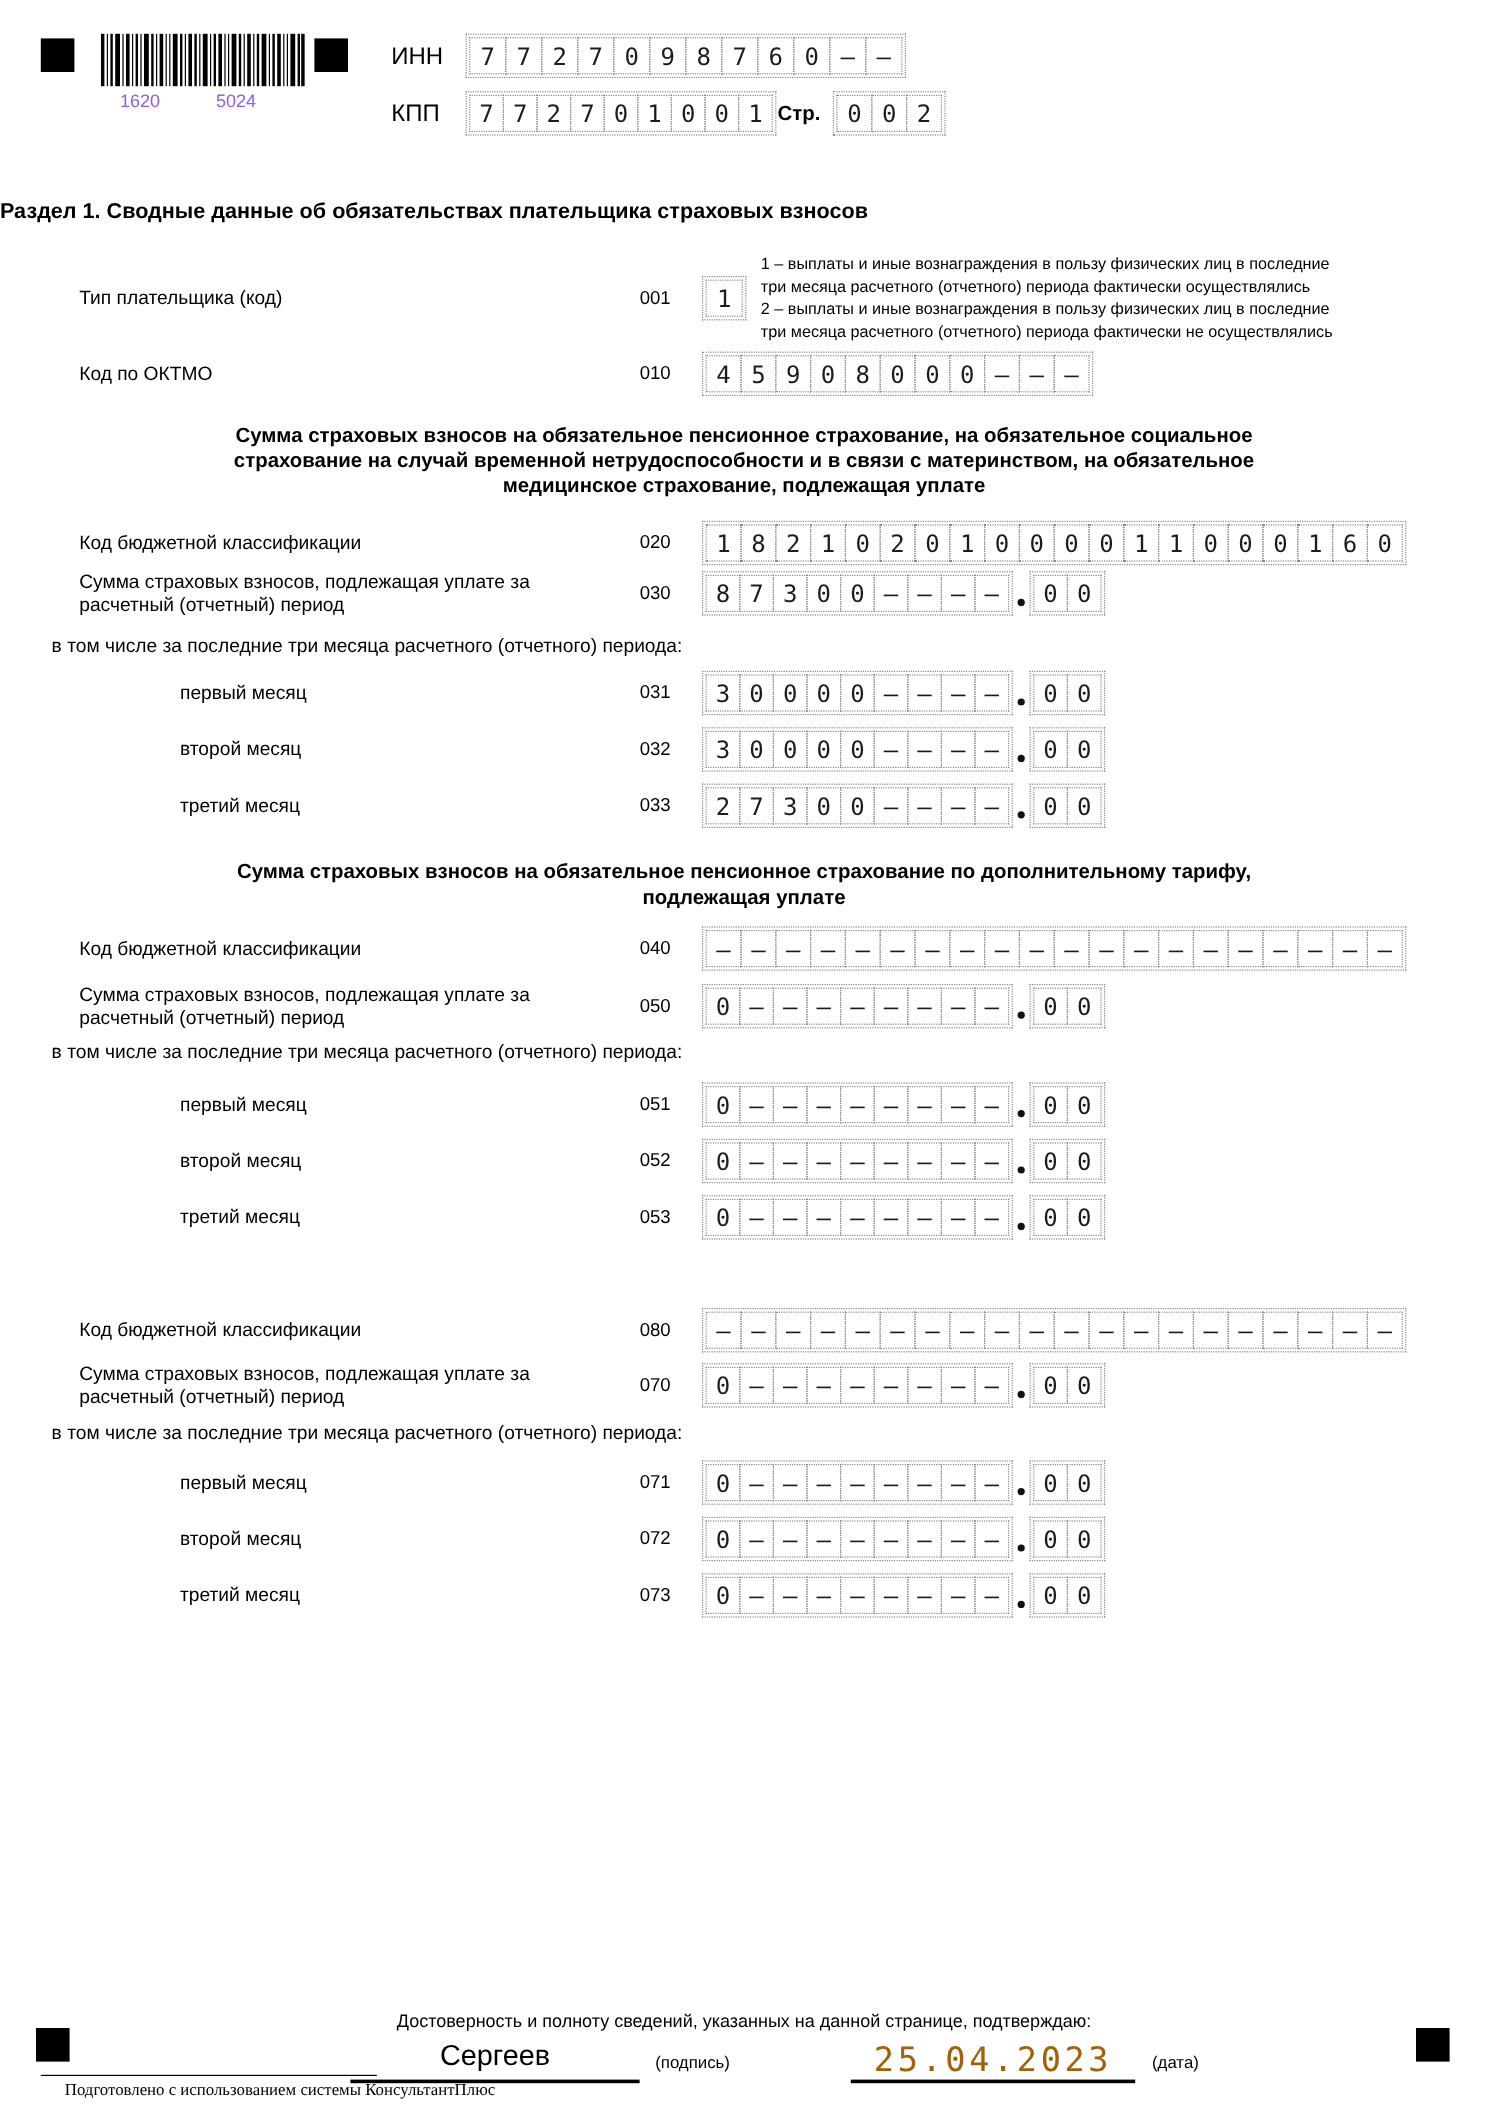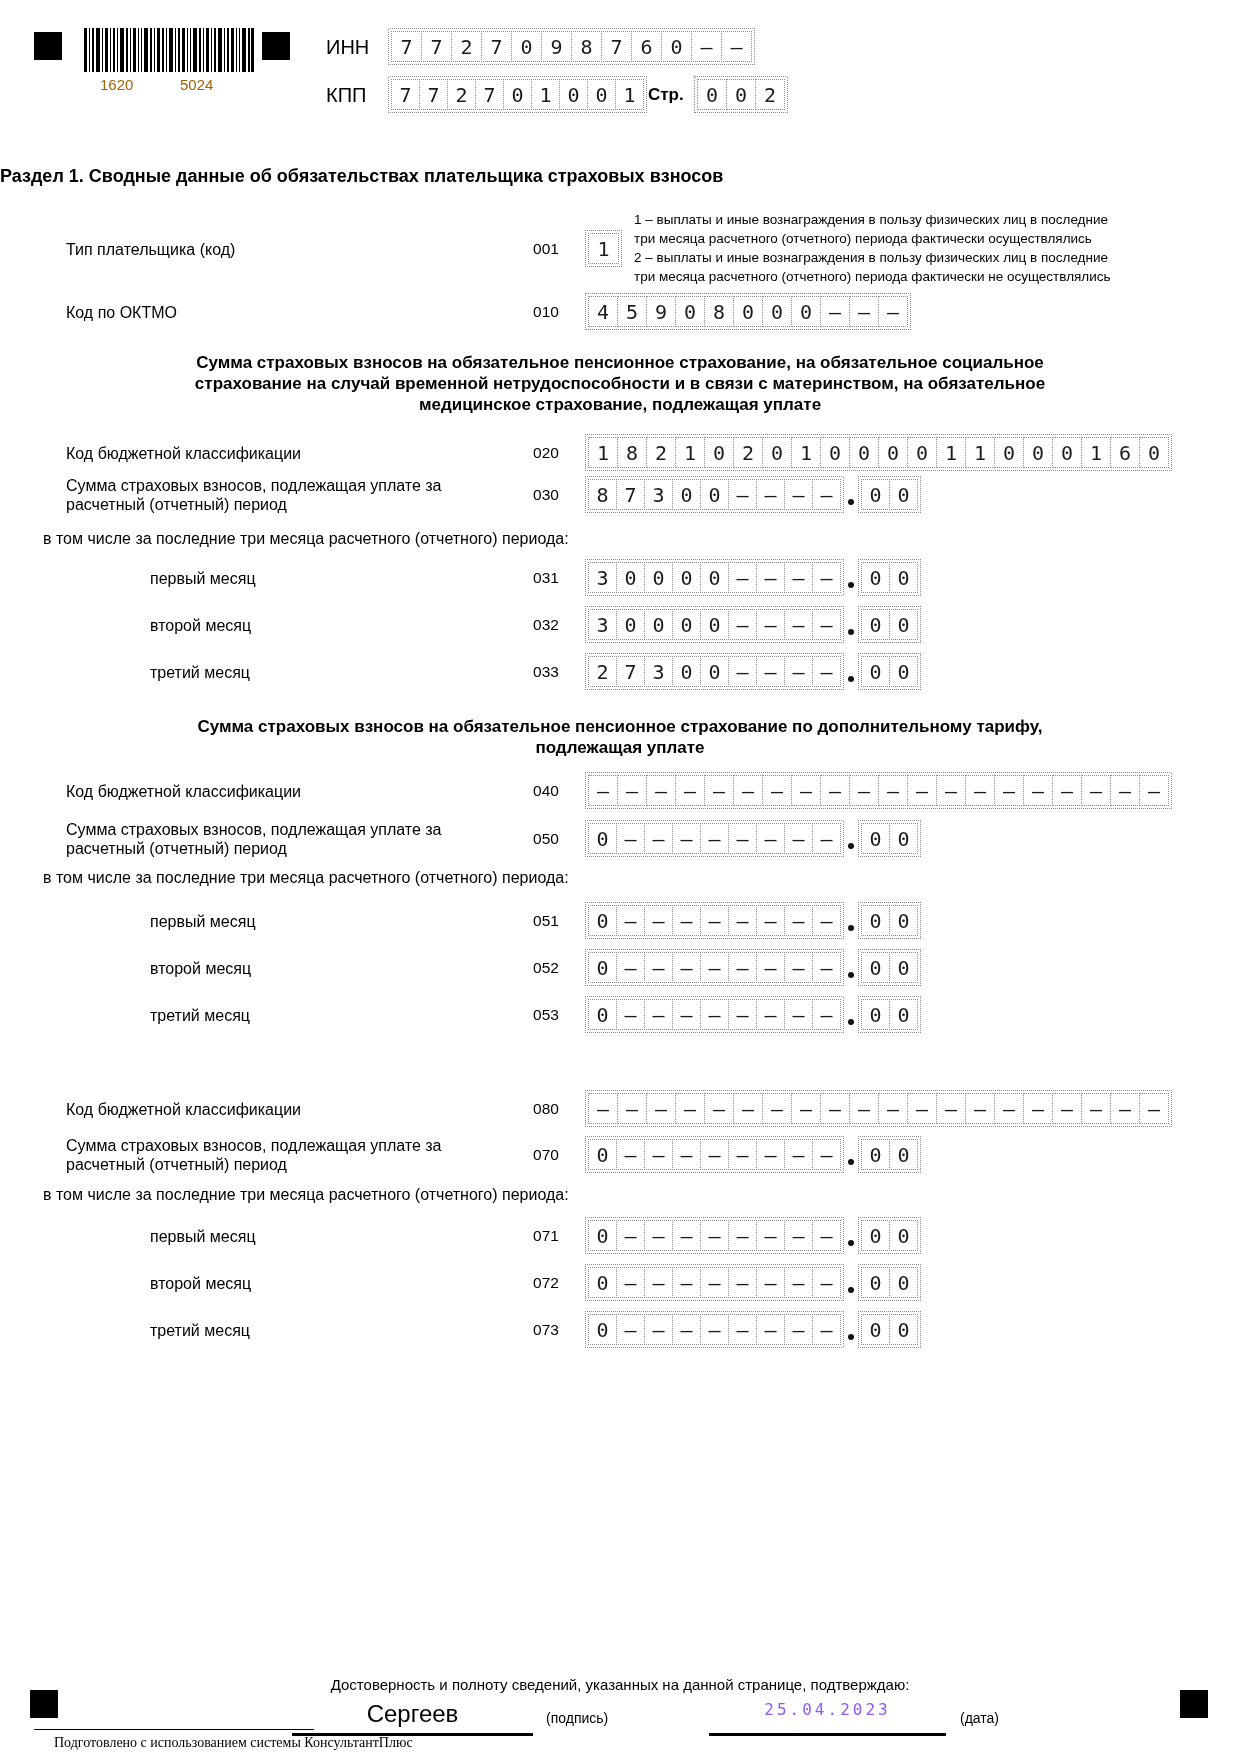--- a/index.html
+++ b/index.html
@@ -4,21 +4,21 @@
 <style>
   html,body{margin:0;padding:0;background:#e8e8e8;}
   .page{position:relative;width:1240px;height:1755px;margin:0 auto;background:#ffffff;
         font-family:"Liberation Sans",sans-serif;color:#000;overflow:hidden;}
 
   
   .sq{position:absolute;width:28px;height:28px;background:#000;}
 
   
   .barcode{position:absolute;left:84px;top:28px;width:170px;height:76px;}
-  .bc-num{position:absolute;top:48px;font-size:15px;color:#a16207;}
+  .bc-num{position:absolute;top:48px;font-size:15px;color:#8b5cf6;}
 
   
   .hdr-lbl{position:absolute;font-size:20px;}
   .str-lbl{position:absolute;font-size:17px;font-weight:bold;}
 
   
   .fld{display:inline-flex;border:1px dotted #8a8a8a;padding:2px;background:#fff;}
   .fld .cell{width:27px;height:29px;border:1px dotted #8a8a8a;display:flex;align-items:center;justify-content:center;
              font-family:"DejaVu Sans Mono",monospace;font-size:20px;color:#1c1c1c;}
   .fld .cell + .cell{margin-left:-1px;}
@@ -41,21 +41,21 @@
 
   .subnote{position:absolute;left:43px;font-size:16px;}
 
   
   .note{position:absolute;left:634px;top:210px;width:580px;font-size:13.5px;line-height:19px;}
 
   
   .confirm{position:absolute;left:0;right:0;top:1676px;text-align:center;font-size:15px;}
   .sig-name{position:absolute;left:292px;top:1700px;width:241px;text-align:center;font-size:24px;}
   .sig-date{position:absolute;left:709px;top:1700px;width:237px;text-align:center;
-            font-family:"DejaVu Sans Mono",monospace;font-size:16px;letter-spacing:3px;color:#8b5cf6;}
+            font-family:"DejaVu Sans Mono",monospace;font-size:28px;letter-spacing:3px;color:#a16207;}
   .sig-rule{position:absolute;top:1733px;border-top:3px solid #000;}
   .sig-cap{position:absolute;top:1710px;font-size:14px;}
   .foot-rule{position:absolute;left:34px;top:1729px;width:280px;border-top:1px solid #000;}
   .prepared{position:absolute;left:54px;top:1735px;font-family:"Liberation Serif",serif;font-size:14px;}
 </style>
 </head>
 <body>
 
 <div class="page">
 

